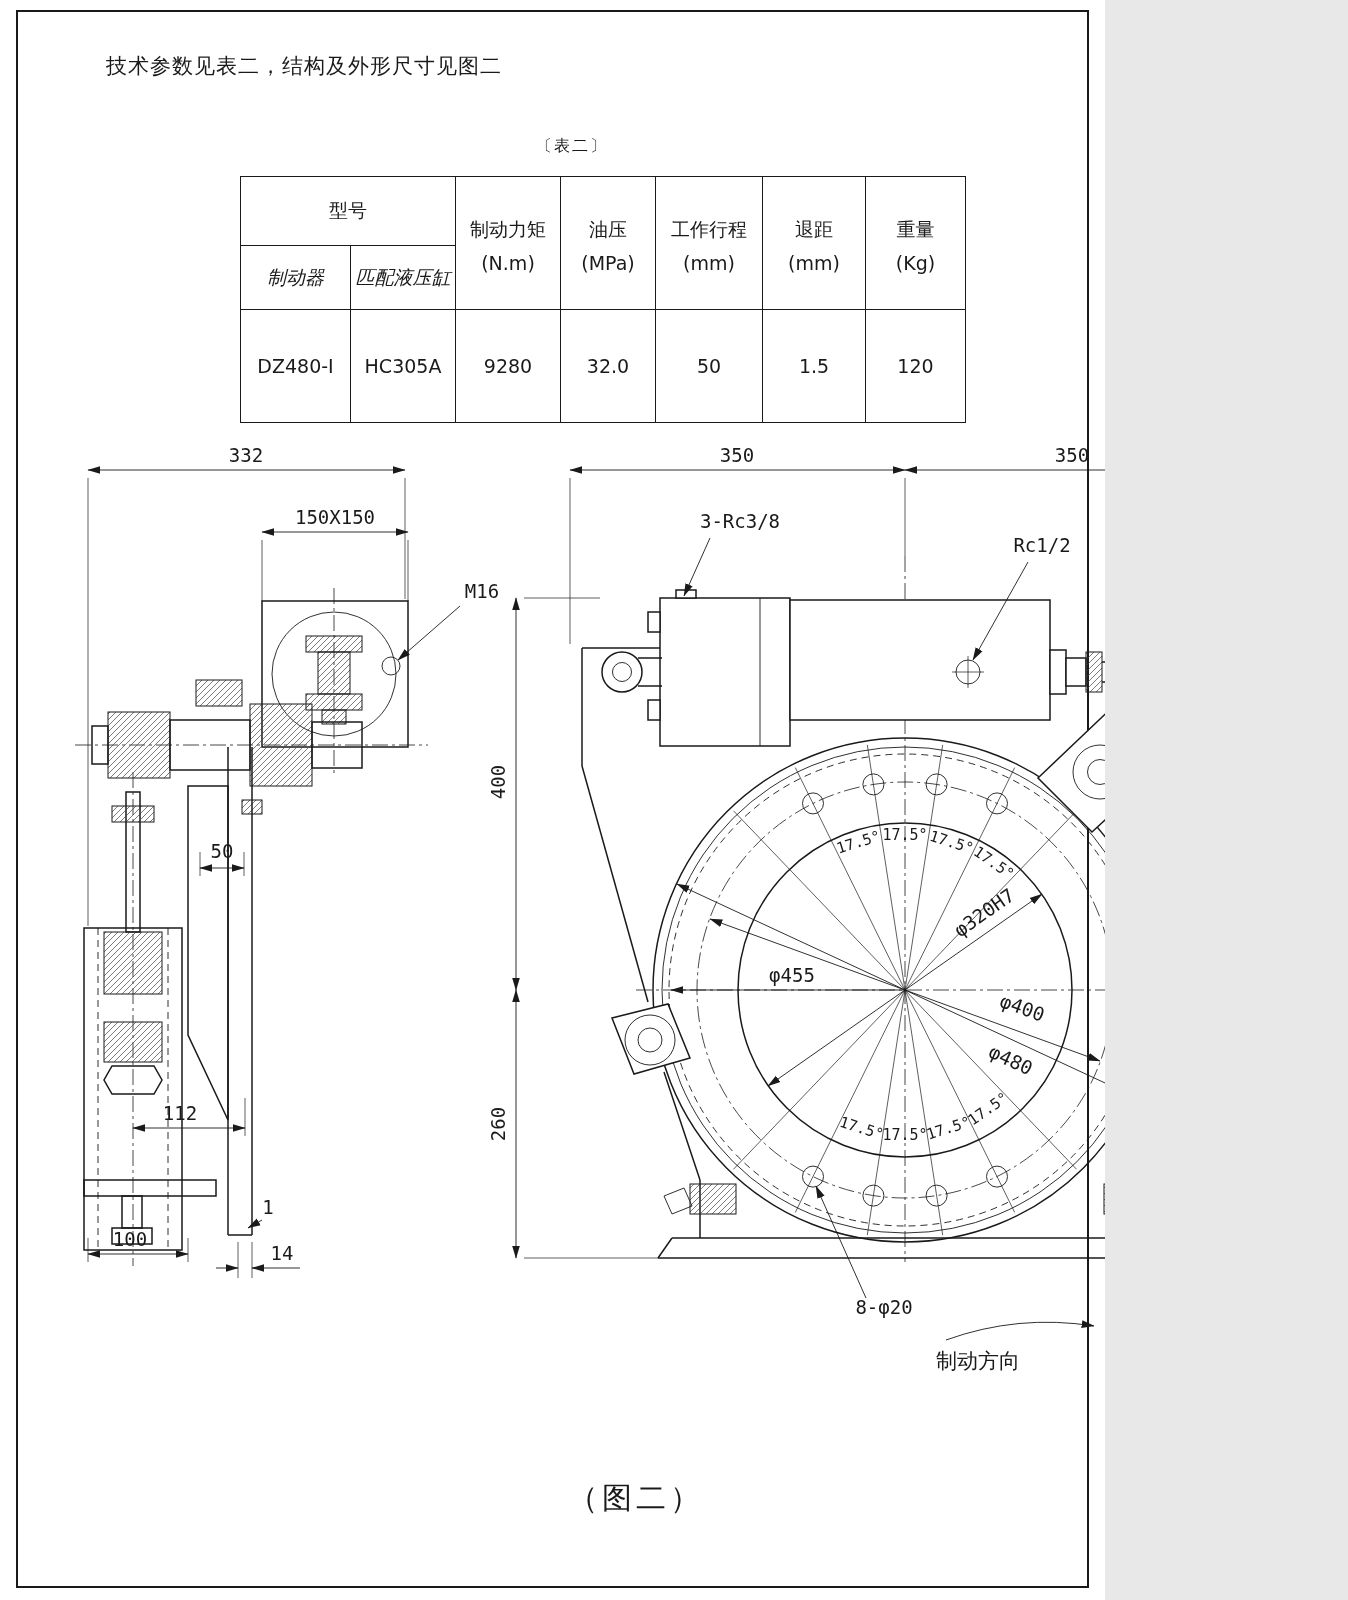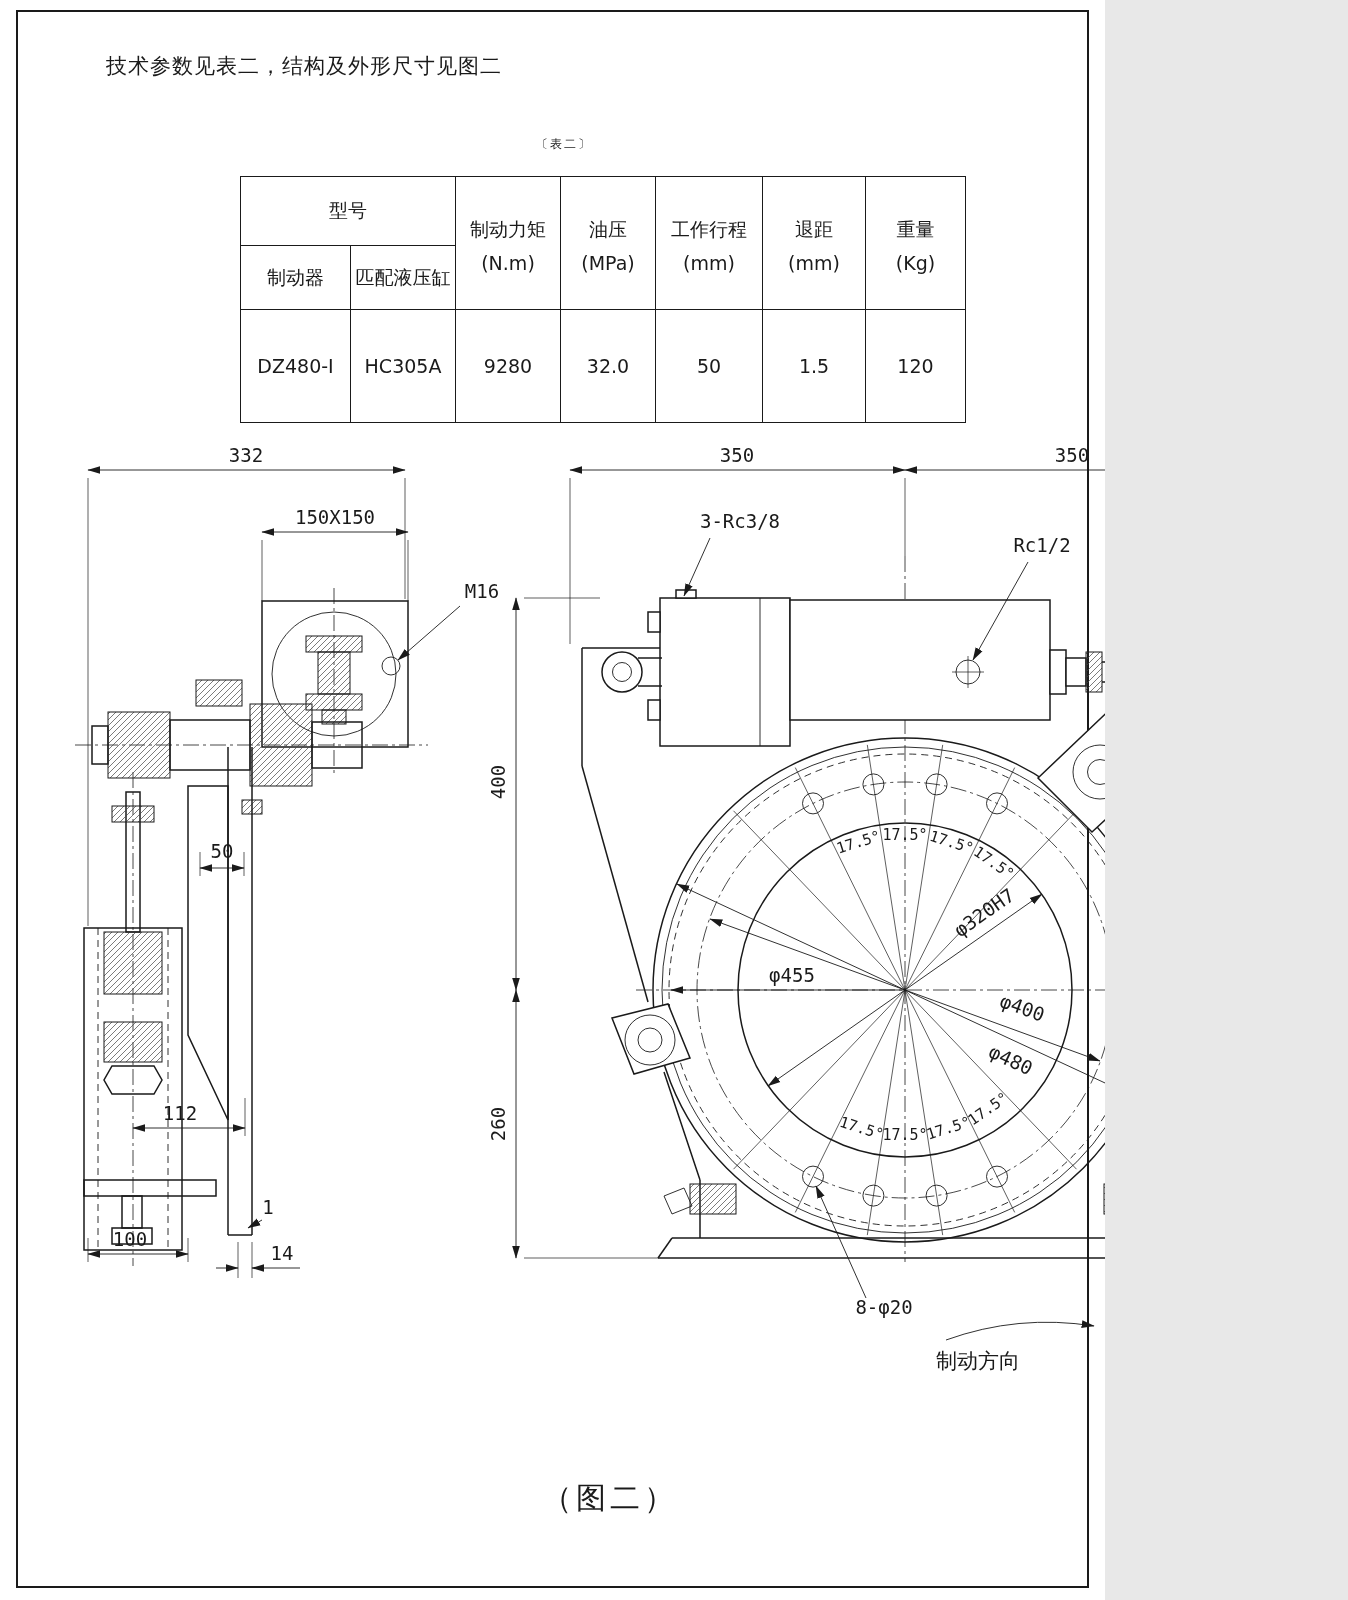--- a/index.html
+++ b/index.html
@@ -1,26 +1,26 @@
 <!DOCTYPE html>
 <html><head>
 <meta charset="utf-8">
 <style>
   html,body{margin:0;padding:0;background:#e8e8e8;}
   .page{position:relative;width:1105px;height:1600px;background:#fff;
         font-family:"DejaVu Sans","Liberation Sans",sans-serif;color:#1a1a1a;overflow:hidden;}
   .frame{position:absolute;left:16px;top:10px;right:16px;bottom:12px;border:2px solid #1a1a1a;}
   .note{position:absolute;left:106px;top:52px;font-size:21px;letter-spacing:1px;}
-  .tbl-label{position:absolute;left:536px;top:136px;font-size:12px;letter-spacing:2px;}
-  .caption{position:absolute;left:490px;top:1478px;width:240px;text-align:center;
+  .tbl-label{position:absolute;left:536px;top:136px;font-size:16px;letter-spacing:2px;}
+  .caption{position:absolute;left:516px;top:1478px;width:240px;text-align:center;
            font-size:30px;letter-spacing:4px;}
   table.params{position:absolute;left:240px;top:176px;border-collapse:collapse;table-layout:fixed;}
   table.params td{border:1.6px solid #1a1a1a;text-align:center;vertical-align:middle;
                   font-size:19px;padding:12px 2px;}
-  tr.r1 td{height:44px;} tr.r2 td{height:39px;} tr.r3 td{height:88px;text-align:center;}
+  tr.r1 td{height:44px;} tr.r2 td{height:39px;font-style:italic;} tr.r3 td{height:88px;text-align:center;}
   td.two div{line-height:1.35;margin-top:8px;}
   svg.draw{position:absolute;left:0;top:0;}
   .ln{stroke:#1a1a1a;stroke-width:1.5;fill:none;}
   .lnw{stroke:#1a1a1a;stroke-width:1.5;fill:#fff;}
   .thin{stroke-width:0.9;}
   .hat{fill:url(#hatch);stroke:#1a1a1a;stroke-width:1;}
   .dim{stroke:#1a1a1a;stroke-width:0.9;fill:none;}
   .ext{stroke:#1a1a1a;stroke-width:0.7;fill:none;}
   .cline{stroke:#1a1a1a;stroke-width:0.8;stroke-dasharray:16 4 3 4;fill:none;}
   .dash{stroke:#1a1a1a;stroke-width:0.9;stroke-dasharray:7 5;fill:none;}

